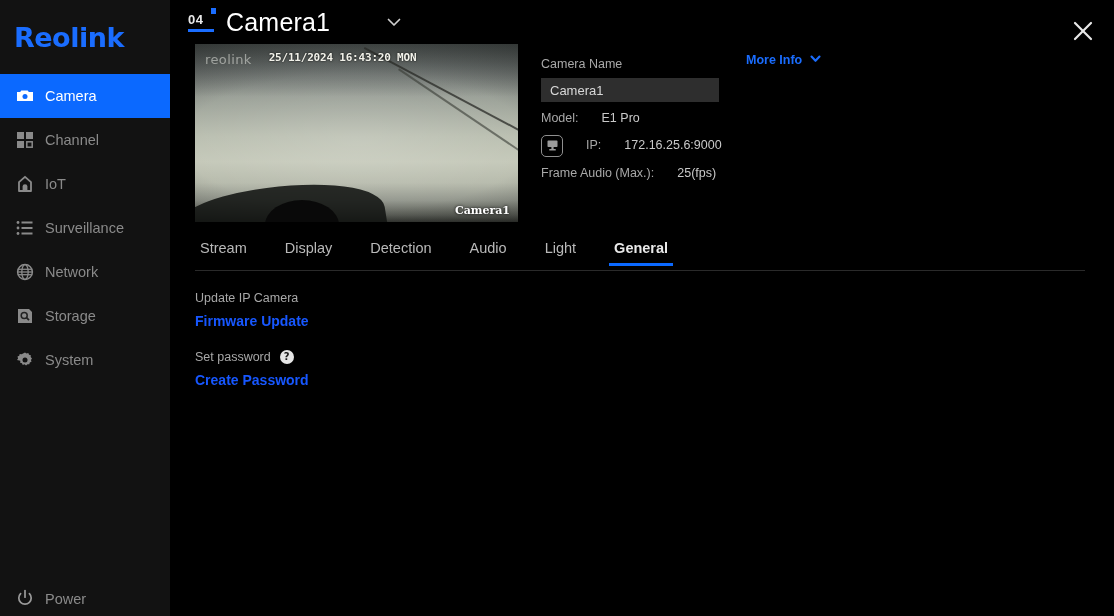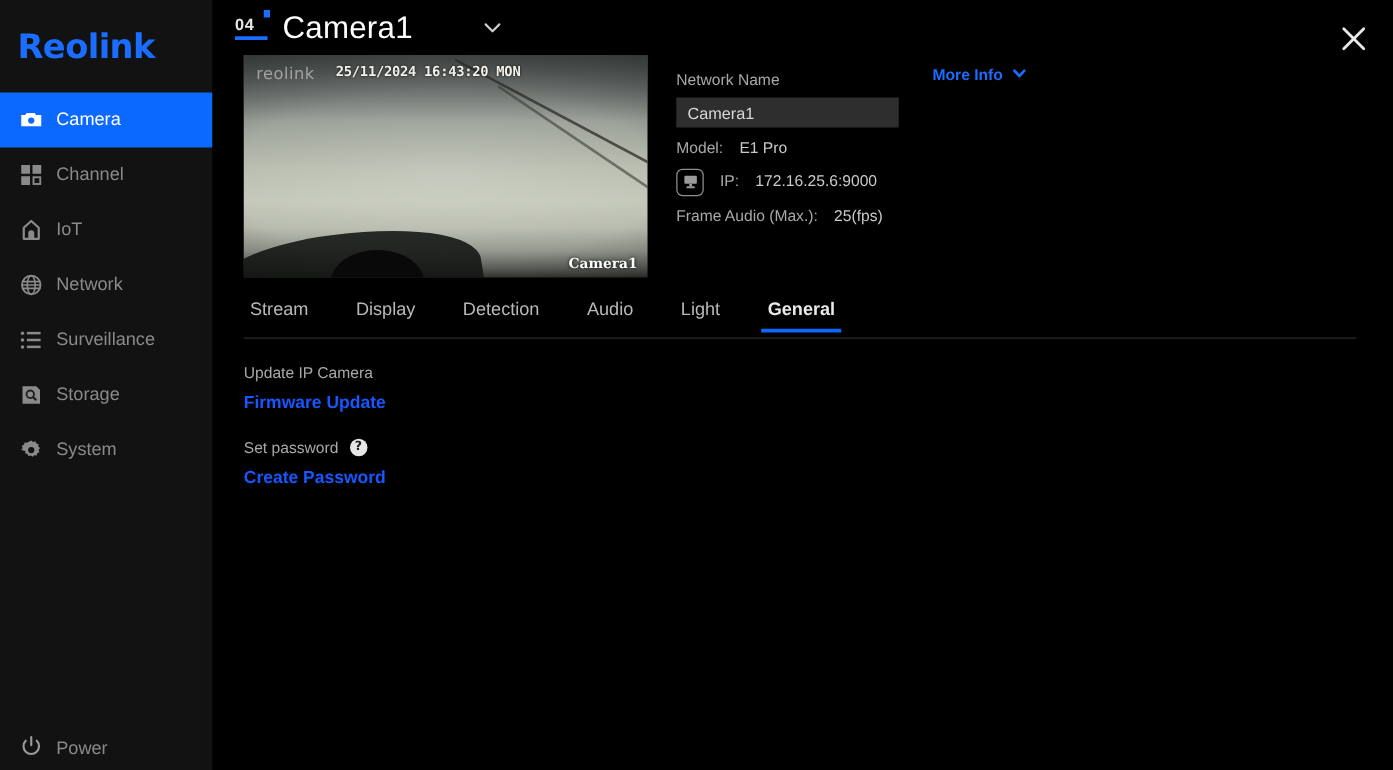--- a/index.html
+++ b/index.html
@@ -252,21 +252,21 @@
     font-size: 12.5px;
     font-weight: bold;
     cursor: pointer;
   }
   .spec {
     margin-top: 10px;
     font-size: 12.5px;
     color: #b0b0b0;
     display: flex;
     align-items: center;
-    gap: 10px;
+    gap: 20px;
     line-height: 1;
   }
   .spec .k { color: #a8a8a8; }
   .spec .v { color: #c9c9c9; margin-left: 3px; }
   #ip-icon {
     width: 22px; height: 22px;
     border: 1.5px solid #8f8f8f;
     border-radius: 5px;
     display: flex; align-items: center; justify-content: center;
     margin-right: 3px;
@@ -371,42 +371,42 @@
           <path d="M3 7.2 9 1.8l6 5.4V16H3z" fill="none" stroke="#8a8a8a" stroke-width="1.8" stroke-linejoin="round"></path>
           <path d="M6.6 16v-4.4a2.4 2.4 0 0 1 4.8 0V16z" fill="#8a8a8a"></path>
         </svg>
       </span>
       <span class="lbl">IoT</span>
     </div>
 
     <div class="nav-item">
       <span class="ico">
         <svg width="18" height="18" viewBox="0 0 18 18">
-          <circle cx="9" cy="9" r="7.4" fill="none" stroke="#8a8a8a" stroke-width="1.5"></circle>
-          <ellipse cx="9" cy="9" rx="3.2" ry="7.4" fill="none" stroke="#8a8a8a" stroke-width="1.3"></ellipse>
-          <line x1="1.8" y1="6.3" x2="16.2" y2="6.3" stroke="#8a8a8a" stroke-width="1.3"></line>
-          <line x1="1.8" y1="11.7" x2="16.2" y2="11.7" stroke="#8a8a8a" stroke-width="1.3"></line>
-          <line x1="1.6" y1="9" x2="16.4" y2="9" stroke="#8a8a8a" stroke-width="1.3"></line>
-        </svg>
-      </span>
-      <span class="lbl">Network</span>
-    </div>
-
-    <div class="nav-item">
-      <span class="ico">
-        <svg width="18" height="18" viewBox="0 0 18 18">
           <circle cx="2" cy="3.5" r="1.4" fill="#8a8a8a"></circle>
           <circle cx="2" cy="9" r="1.4" fill="#8a8a8a"></circle>
           <circle cx="2" cy="14.5" r="1.4" fill="#8a8a8a"></circle>
           <rect x="5.5" y="2.5" width="11" height="2" fill="#8a8a8a"></rect>
           <rect x="5.5" y="8" width="11" height="2" fill="#8a8a8a"></rect>
           <rect x="5.5" y="13.5" width="11" height="2" fill="#8a8a8a"></rect>
         </svg>
       </span>
       <span class="lbl">Surveillance</span>
+    </div>
+
+    <div class="nav-item">
+      <span class="ico">
+        <svg width="18" height="18" viewBox="0 0 18 18">
+          <circle cx="9" cy="9" r="7.4" fill="none" stroke="#8a8a8a" stroke-width="1.5"></circle>
+          <ellipse cx="9" cy="9" rx="3.2" ry="7.4" fill="none" stroke="#8a8a8a" stroke-width="1.3"></ellipse>
+          <line x1="1.8" y1="6.3" x2="16.2" y2="6.3" stroke="#8a8a8a" stroke-width="1.3"></line>
+          <line x1="1.8" y1="11.7" x2="16.2" y2="11.7" stroke="#8a8a8a" stroke-width="1.3"></line>
+          <line x1="1.6" y1="9" x2="16.4" y2="9" stroke="#8a8a8a" stroke-width="1.3"></line>
+        </svg>
+      </span>
+      <span class="lbl">Network</span>
     </div>
 
     <div class="nav-item">
       <span class="ico">
         <svg width="18" height="18" viewBox="0 0 18 18">
           <path d="M2 2h11l3 3v11H2z" fill="#8a8a8a"></path>
           <circle cx="8.2" cy="8.4" r="3" fill="none" stroke="#222222" stroke-width="1.5"></circle>
           <line x1="10.5" y1="10.7" x2="13" y2="13.2" stroke="#222222" stroke-width="1.8"></line>
         </svg>
       </span>
@@ -464,21 +464,21 @@
         <div class="streak1"></div>
         <div class="streak2"></div>
         <div class="darkcorner"></div>
         <div class="blob"></div>
         <div class="wm">reolink</div>
         <div class="ts">25/11/2024  16:43:20  MON</div>
         <div class="camlbl">Camera1</div>
       </div>
 
       <div id="info">
-        <div class="inf-label">Network Name</div>
+        <div class="inf-label">Camera Name</div>
         <input id="name-input" type="text" value="Camera1" style="">
 
         <div id="more-info">
           <span>More Info</span>
           <span>
             <svg width="13" height="13" viewBox="0 0 13 13">
               <path d="M2.5 4.5 6.5 8.8 10.5 4.5" fill="none" stroke="#1a6dff" stroke-width="2.1" stroke-linecap="round" stroke-linejoin="round"></path>
             </svg>
           </span>
         </div>

